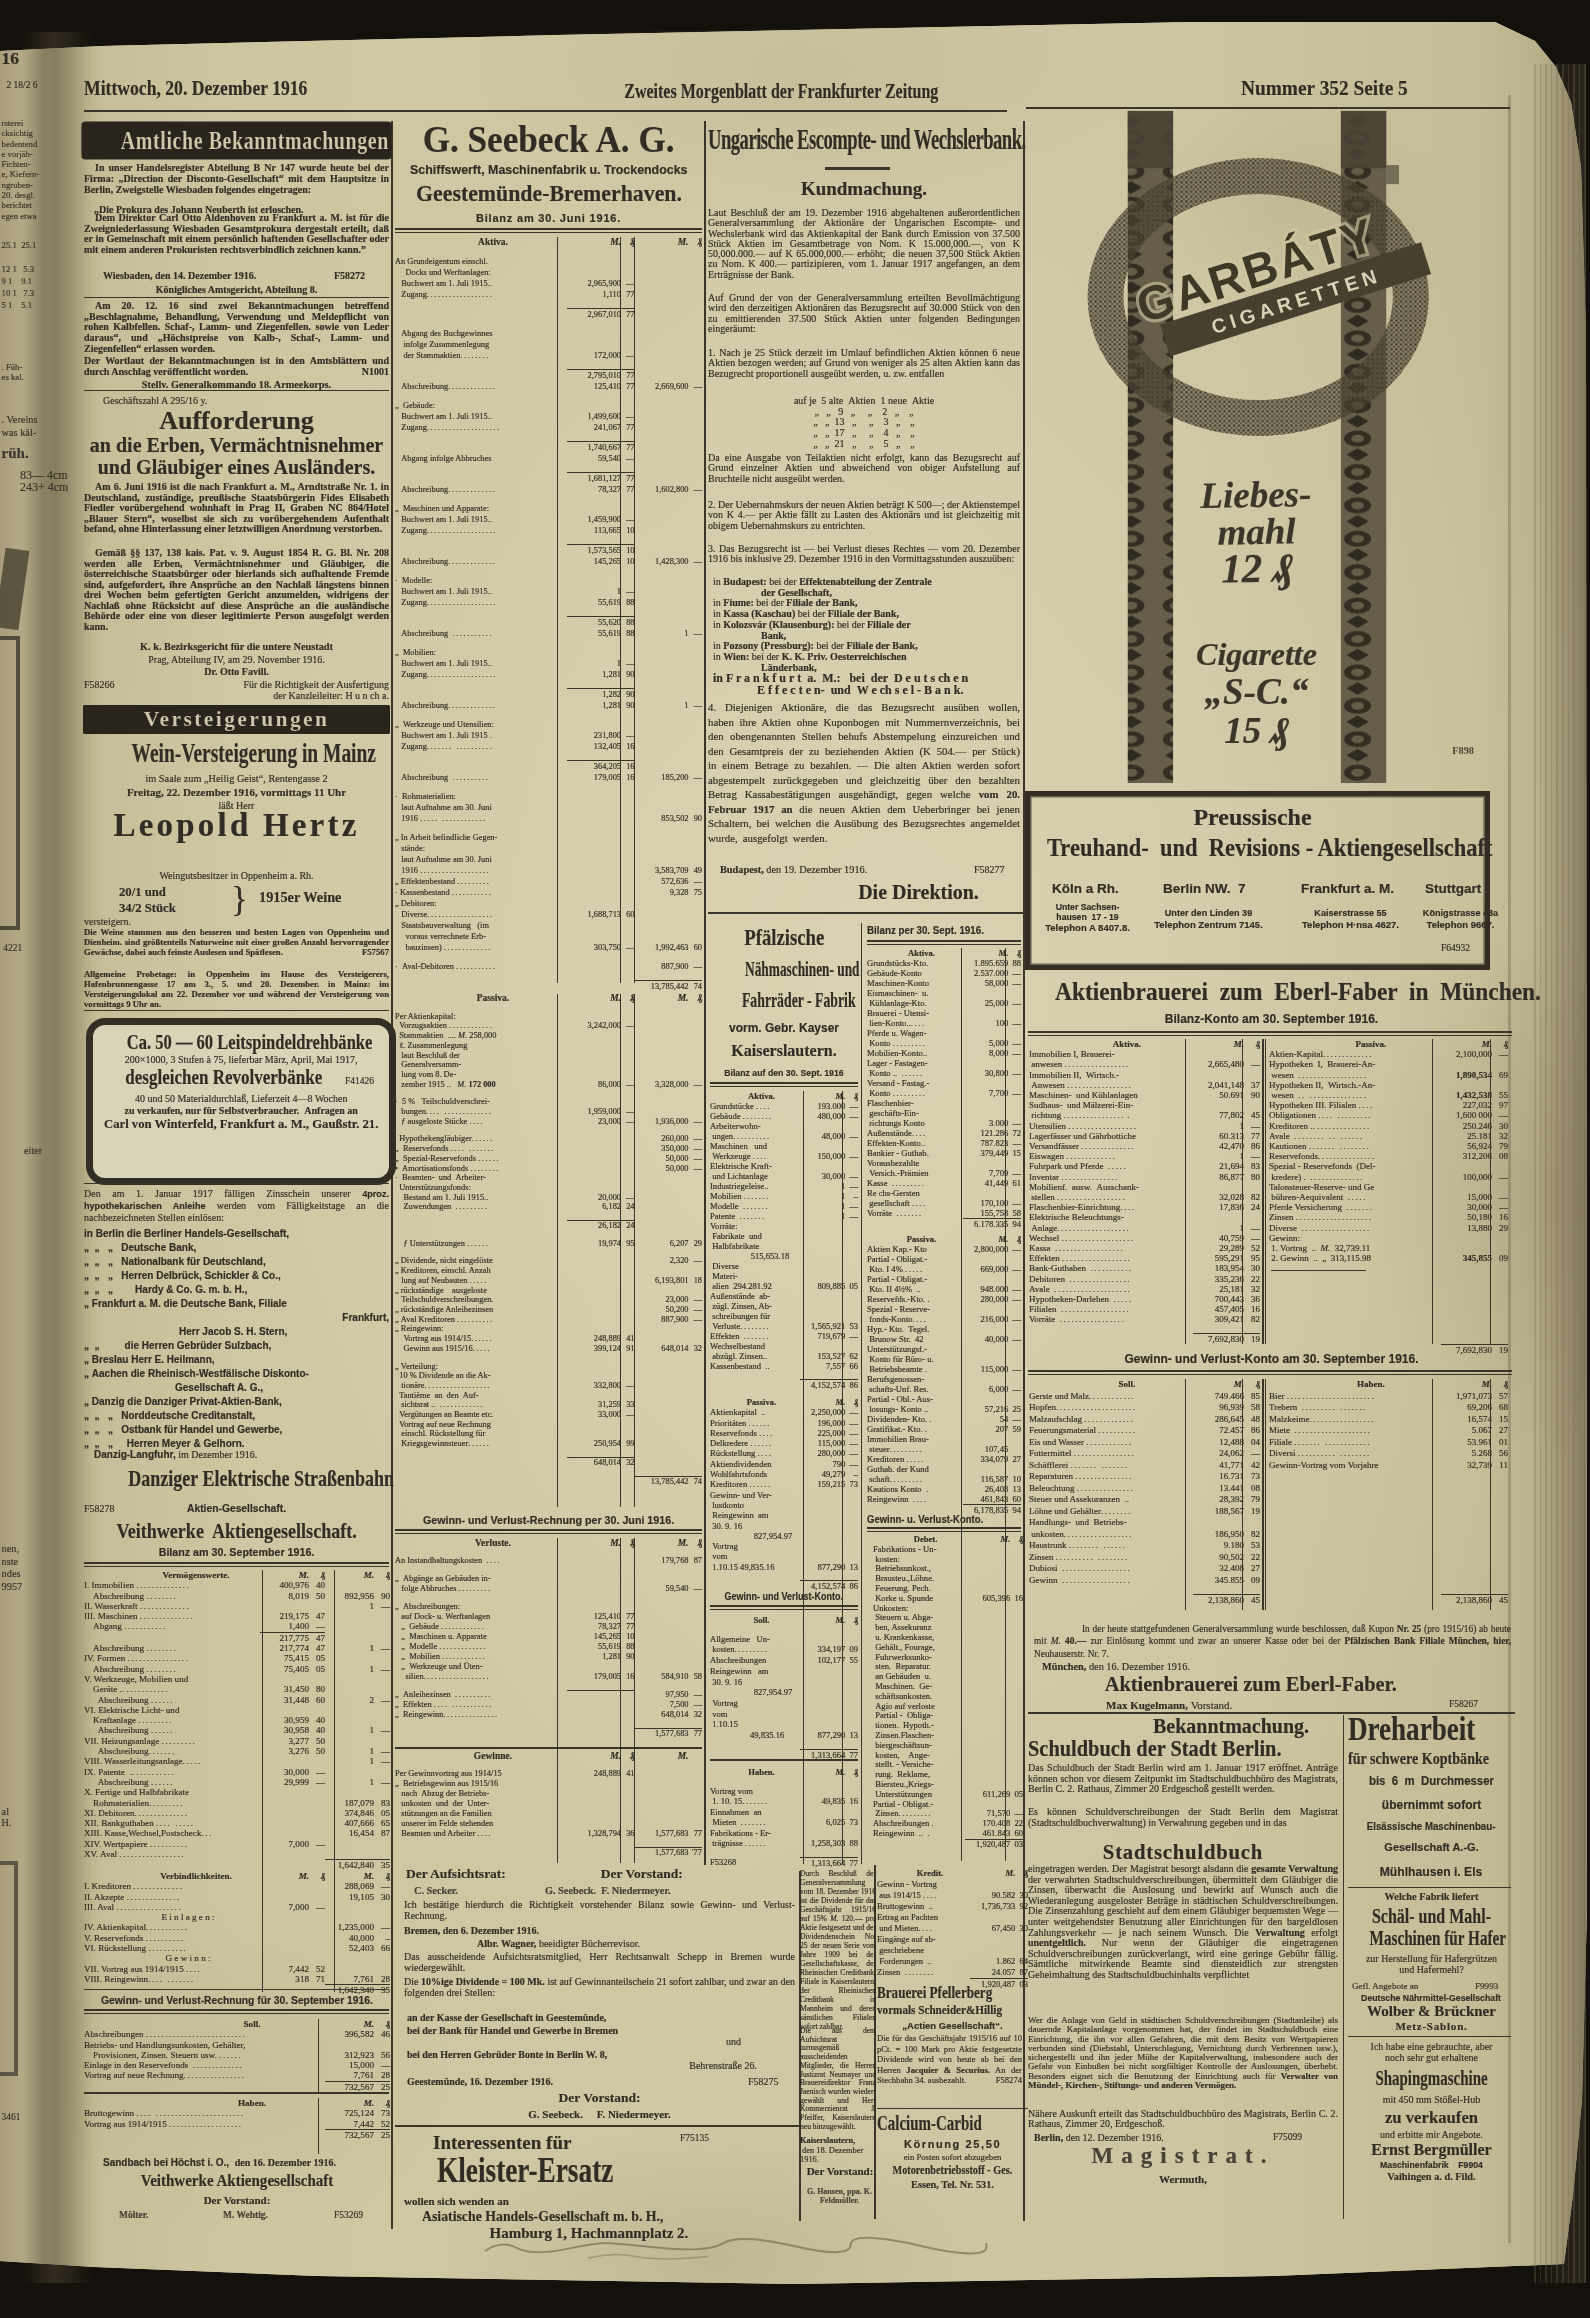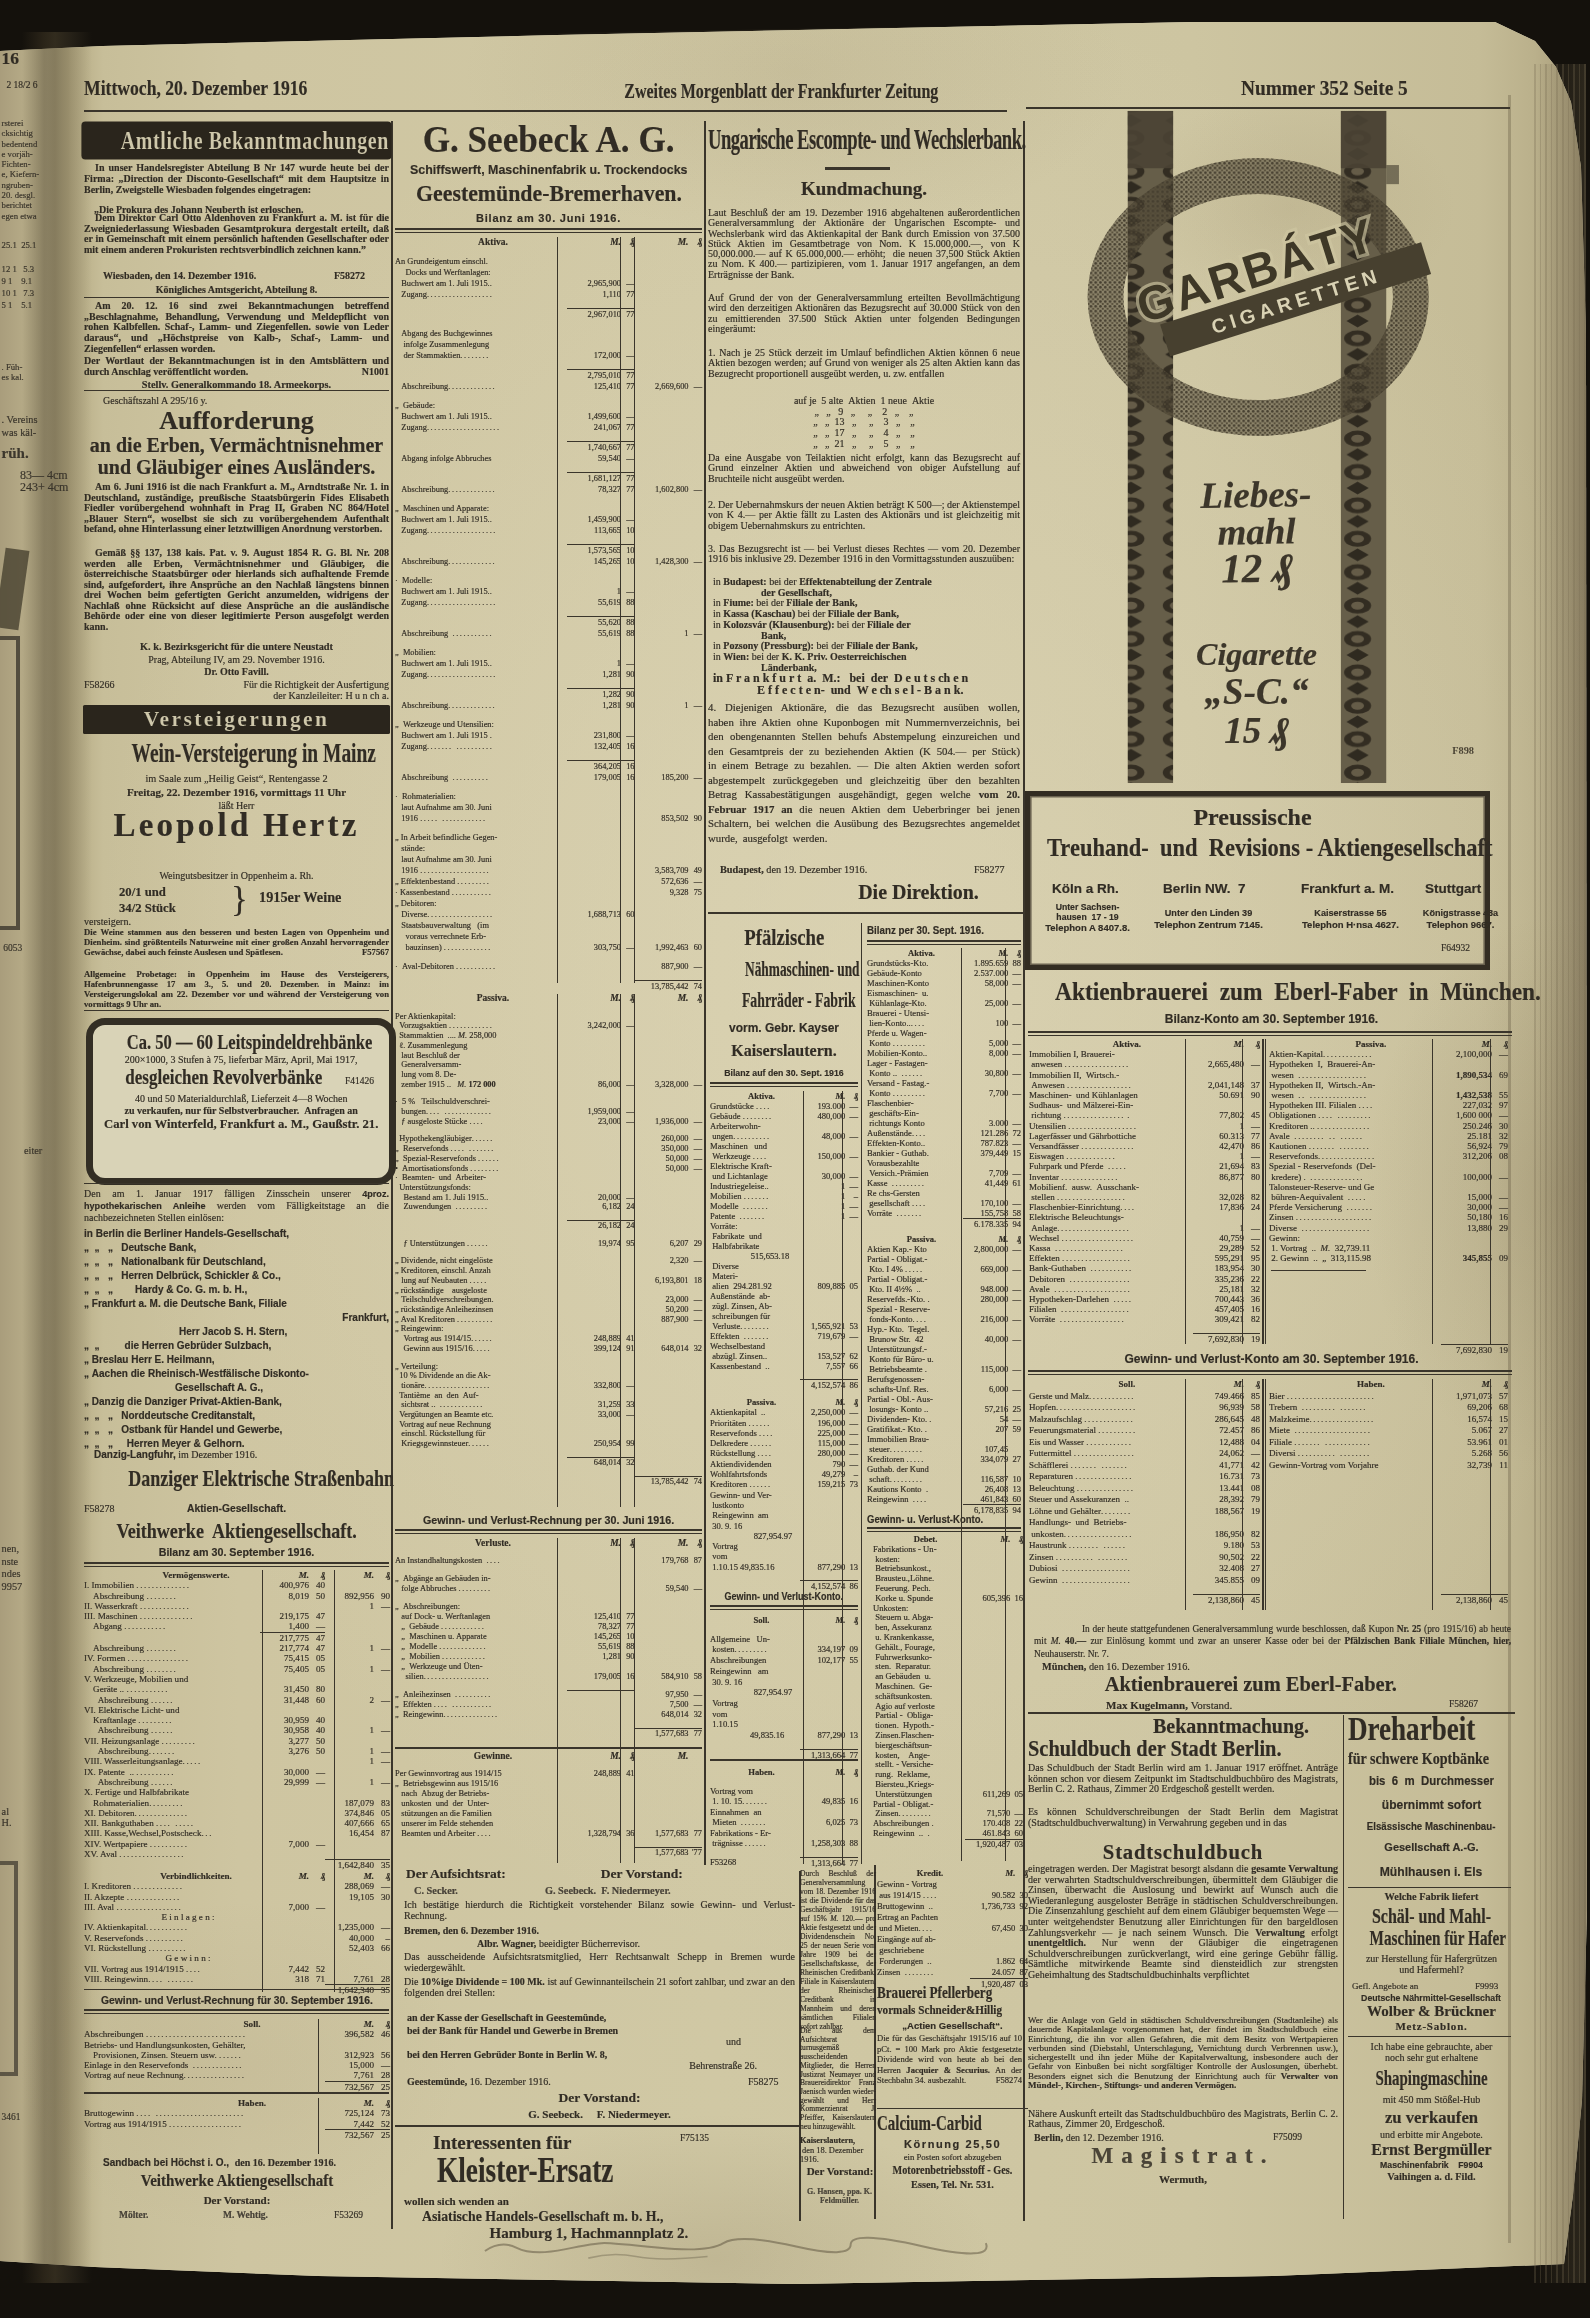--- a/index.html
+++ b/index.html
@@ -547,21 +547,21 @@
 <div class="ab b" style="left:1.6px;top:48px;font-size:17.5px">16</div>
 <div class="ab" style="left:6.4px;top:80px;font-size:9.5px">2 18/2 6</div>
 <div class="ab" style="left:1.6px;top:118px;width:48px;font-size:8.7px;line-height:10.3px;color:#3c372d">rsterei<br>cksichtig<br>bedentend<br>e vorjäh-<br>Fichten-<br>e, Kiefern-<br>ngruben-<br>20. desgl.<br>berichtet<br>egen etwa</div>
 <div class="ab" style="left:1.6px;top:239px;width:56px;font-size:8.7px;line-height:12px;color:#3c372d">25.1 &nbsp;25.1<br><br>12 1 &nbsp;&nbsp;5.3<br>9 1 &nbsp;&nbsp;&nbsp;9.1<br>10 1 &nbsp;&nbsp;7.3<br>5 1 &nbsp;&nbsp;&nbsp;5.1</div>
 <div class="ab" style="left:1.6px;top:362px;width:56px;font-size:8.7px;line-height:10.3px;color:#3c372d">. Füh-<br>es kal.</div>
 <div class="ab" style="left:1.6px;top:414px;width:64px;font-size:10.3px;line-height:12.7px;color:#3c372d">. Vereins<br>was käl-</div>
 <div class="ab b" style="left:1.6px;top:445px;width:64px;font-size:15px;color:#3c372d">rüh.</div>
 <div class="ab" style="left:20px;top:469px;width:72px;font-size:12px;line-height:12px;color:#3c372d">83— 4cm<br>243+ 4cm</div>
 <div class="ab" style="left:0px;top:549px;width:24px;height:80px;background:#47412f;opacity:.8;transform:rotate(8deg)"></div>
 <div class="ab" style="left:0px;top:636px;width:16px;height:286px;border:4.8px solid #3c372d;border-left:none;opacity:.8"></div>
-<div class="ab" style="left:3.2px;top:943px;font-size:9.5px;color:#3c372d">6053</div>
+<div class="ab" style="left:3.2px;top:943px;font-size:9.5px;color:#3c372d">4221</div>
 <div class="ab" style="left:24px;top:1145px;font-size:10.3px;color:#3c372d">eiter</div>
 <div class="ab" style="left:1.6px;top:1543px;width:56px;font-size:10.3px;line-height:12.7px;color:#3c372d">nen,<br>nste<br>ndes<br>9957</div>
 <div class="ab" style="left:1.6px;top:1806px;font-size:10.3px;color:#3c372d">al<br>H.</div>
 <div class="ab" style="left:0px;top:1861px;width:14.3px;height:207px;border:4px solid #3c372d;border-left:none;opacity:.7"></div>
 <div class="ab" style="left:1.6px;top:2112px;font-size:9.5px;color:#3c372d">3461</div>
 
 <div class="ab b c" style="left:395px;top:121px;width:307px;font-size:37px;line-height:38px"><span class="fitc" style="transform:scaleX(.95)">G. Seebeck A. G.</span></div>
 <div class="ab b c sans" style="left:395px;top:162px;width:307px;font-size:13.5px"><span class="fitc" style="transform:scaleX(.92)">Schiffswerft, Maschinenfabrik u. Trockendocks</span></div>
 <div class="ab b c" style="left:395px;top:181px;width:307px;font-size:23px;line-height:25.5px"><span class="fitc" style="transform:scaleX(.95)">Geestemünde-Bremerhaven.</span></div>
 <div class="ab b c sans" style="left:395px;top:212px;width:307px;font-size:11px;letter-spacing:0.8px">Bilanz am 30. Juni 1916.</div>
@@ -1444,21 +1444,21 @@
 <div class="ab j t12" style="left:404px;top:1899px;width:391px">Ich bestätige hierdurch die Richtigkeit vorstehender Bilanz sowie Gewinn- und Verlust-Rechnung.</div>
 <div class="ab b t12" style="left:404px;top:1925px;width:391px">Bremen, den 6. Dezember 1916.</div>
 <div class="ab b t12" style="left:477px;top:1938px;width:318px">Albr. Wagner, <span style="font-weight:normal">beeidigter Bücherrevisor.</span></div>
 <div class="ab j t12" style="left:404px;top:1951px;width:391px">Das ausscheidende Aufsichtsratsmitglied, Herr Rechtsanwalt Schepp in Bremen wurde wiedergewählt.</div>
 <div class="ab j t12" style="left:404px;top:1976px;width:391px">Die <b>10%ige Dividende = 100 Mk.</b> ist auf Gewinnanteilschein 21 sofort zahlbar, und zwar an den folgenden drei Stellen:</div>
 <div class="ab b t12" style="left:407px;top:2012px;width:391px">an der <b>Kasse der Gesellschaft in Geestemünde,</b></div>
 <div class="ab b t12" style="left:407px;top:2025px;width:391px">bei der <b>Bank für Handel und Gewerbe in Bremen</b></div>
 <div class="ab t12 r" style="left:407px;top:2036px;width:334px">und</div>
 <div class="ab b t12" style="left:407px;top:2049px;width:391px">bei den Herren <b>Gebrüder Bonte</b> in <b>Berlin W. 8,</b></div>
 <div class="ab t12 r" style="left:407px;top:2060px;width:350px">Behrenstraße 26.</div>
-<div class="ab b t12" style="left:407px;top:2076px;width:239px">Geestemünde, <span style="font-weight:normal">16. Dezember 1916.</span></div>
+<div class="ab b t12" style="left:407px;top:2076px;width:239px">Geestemünde, <span style="font-weight:bold">16. Dezember 1916.</span></div>
 <div class="ab t12" style="left:748px;top:2076px">F58275</div>
 <div class="ab b c" style="left:404px;top:2090px;width:391px;font-size:13.5px">Der Vorstand:</div>
 <div class="ab b c" style="left:404px;top:2108px;width:391px;font-size:11px">G. Seebeck. &nbsp;&nbsp;&nbsp;&nbsp;F. Niedermeyer.</div>
 <div class="hr" style="left:395px;top:2125px;width:404px;height:1.6px"></div>
 
 <div class="ab b" style="left:433px;top:2132px;font-size:19px">Interessenten für</div>
 <div class="ab" style="left:680px;top:2133px;font-size:9.5px">F75135</div>
 <div class="ab b" style="left:437px;top:2152px;width:262px;font-size:35px;line-height:38px"><span class="fit" style="transform:scaleX(.78)">Kleister-Ersatz</span></div>
 <div class="ab b" style="left:404px;top:2195px;font-size:11px">wollen sich wenden an</div>
 <div class="ab b" style="left:422px;top:2208px;width:378px;font-size:15px"><span class="fit" style="transform:scaleX(.92)">Asiatische Handels-Gesellschaft m. b. H.,</span></div>

